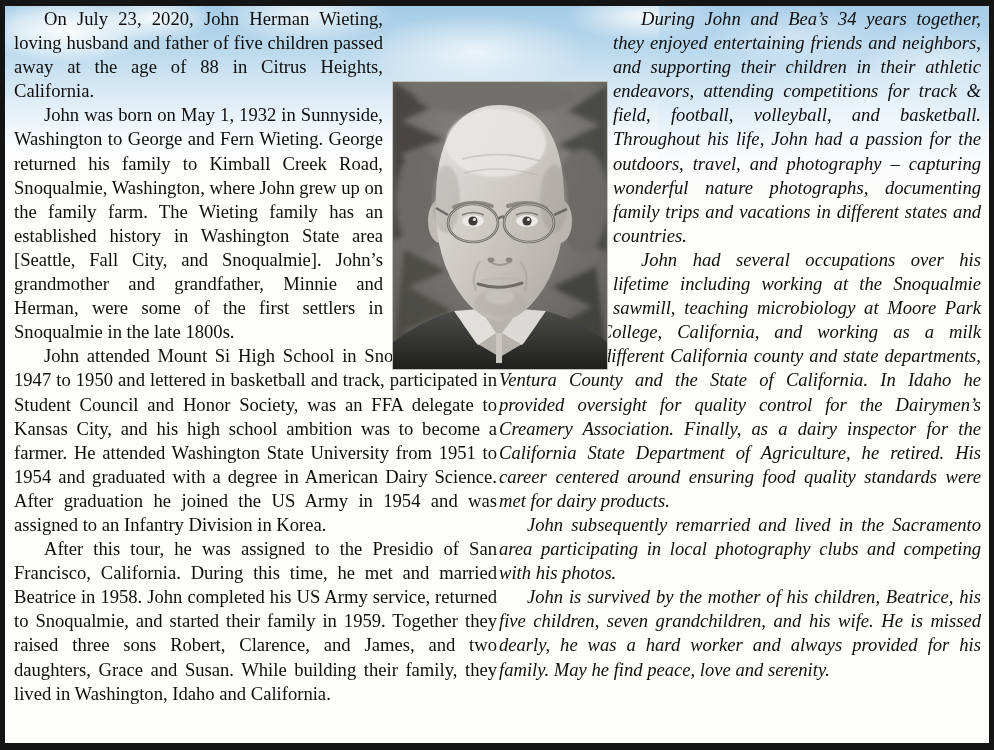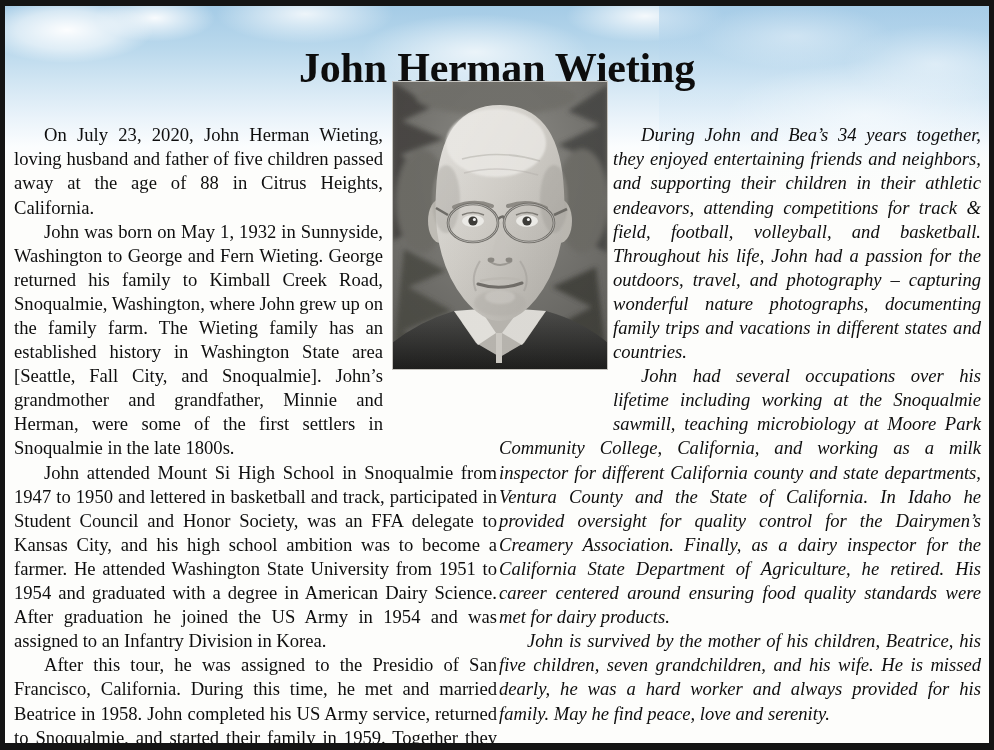--- a/index.html
+++ b/index.html
@@ -113,21 +113,20 @@
   .clearfix::after { content: ""; display: block; clear: both; }
 </style>
 </head>
 <body>
 
 <div id="page">
 
   <div id="sky"></div>
   <div id="sky-right"></div>
 
-  <h1 id="headline">John Herman Wieting</h1>
 
   <div id="portrait">
     <svg viewBox="0 0 216 289" preserveAspectRatio="none">
       <defs>
         <linearGradient id="skinG" x1="0" y1="0" x2="1" y2="1">
           <stop offset="0%" stop-color="#e8e6e2"></stop>
           <stop offset="45%" stop-color="#d2cfc9"></stop>
           <stop offset="100%" stop-color="#aeaba5"></stop>
         </linearGradient>
         <linearGradient id="jacketG" x1="0" y1="0" x2="0" y2="1">
@@ -228,18 +227,19 @@
       <p>On July 23, 2020, John Herman Wieting, loving husband and father of five children passed away at the age of 88 in Citrus Heights, California.</p>
       <p>John was born on May 1, 1932 in Sunnyside, Washington to George and Fern Wieting. George returned his family to Kimball Creek Road, Snoqualmie, Washington, where John grew up on the family farm. The Wieting family has an established history in Washington State area [Seattle, Fall City, and Snoqualmie]. John’s grandmother and grandfather, Minnie and Herman, were some of the first settlers in Snoqualmie in the late 1800s.</p>
       <p>John attended Mount Si High School in Snoqualmie from 1947 to 1950 and lettered in basketball and track, participated in Student Council and Honor Society, was an FFA delegate to Kansas City, and his high school ambition was to become a farmer. He attended Washington State University from 1951 to 1954 and graduated with a degree in American Dairy Science. After graduation he joined the US Army in 1954 and was assigned to an Infantry Division in Korea.</p>
       <p>After this tour, he was assigned to the Presidio of San Francisco, California. During this time, he met and married Beatrice in 1958. John completed his US Army service, returned to Snoqualmie, and started their family in 1959. Together they raised three sons Robert, Clarence, and James, and two daughters, Grace and Susan. While building their family, they lived in Washington, Idaho and California.</p>
     </div>
 
     <div id="col-right" class="col">
       <div class="notch"></div>
       <p>During John and Bea’s 34 years together, they enjoyed entertaining friends and neighbors, and supporting their children in their athletic endeavors, attending competitions for track &amp; field, football, volleyball, and basketball. Throughout his life, John had a passion for the outdoors, travel, and photography – capturing wonderful nature photographs, documenting family trips and vacations in different states and countries.</p>
       <p>John had several occupations over his lifetime including working at the Snoqualmie sawmill, teaching microbiology at Moore Park Community College, California, and working as a milk inspector for different California county and state departments, Ventura County and the State of California. In Idaho he provided oversight for quality control for the Dairymen’s Creamery Association. Finally, as a dairy inspector for the California State Department of Agriculture, he retired. His career centered around ensuring food quality standards were met for dairy products.</p>
+      <p>John subsequently remarried and lived in the Sacramento area participating in local photography clubs and competing with his photos.</p>
       <p>John is survived by the mother of his children, Beatrice, his five children, seven grandchildren, and his wife. He is missed dearly, he was a hard worker and always provided for his family. May he find peace, love and serenity.</p>
 
     </div>
 
   </div>
 </div>
 
 </body></html>

